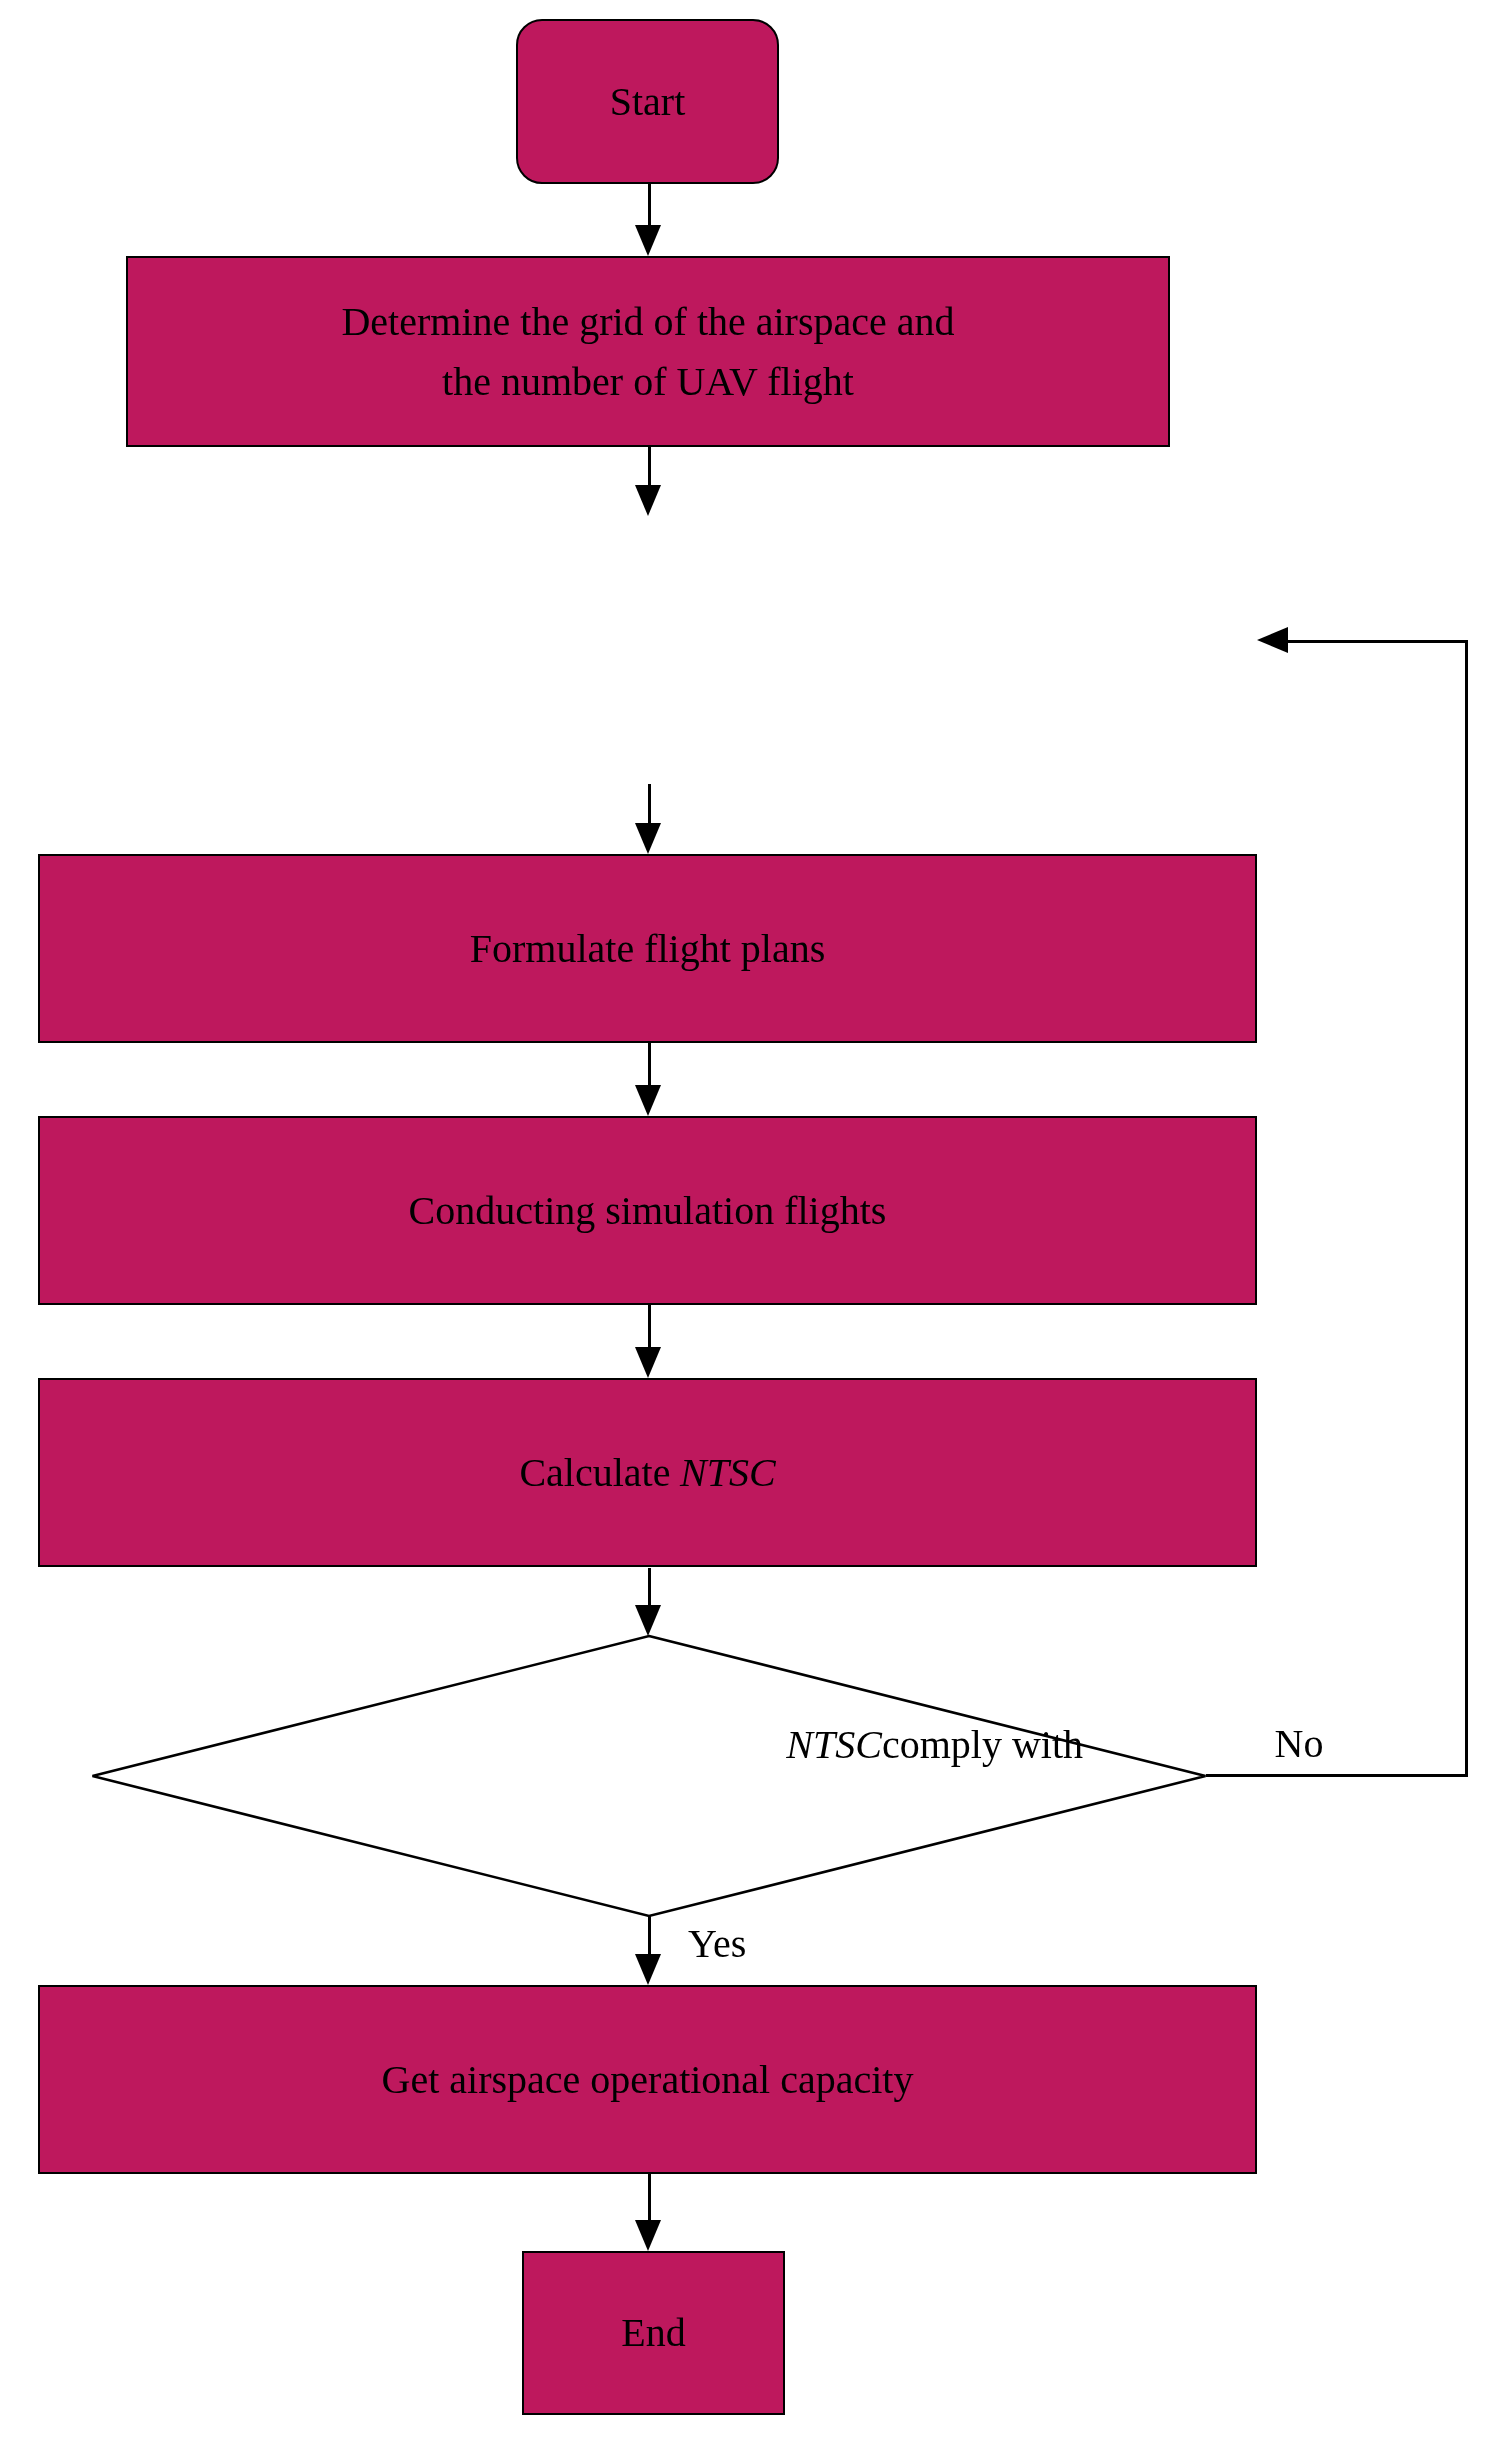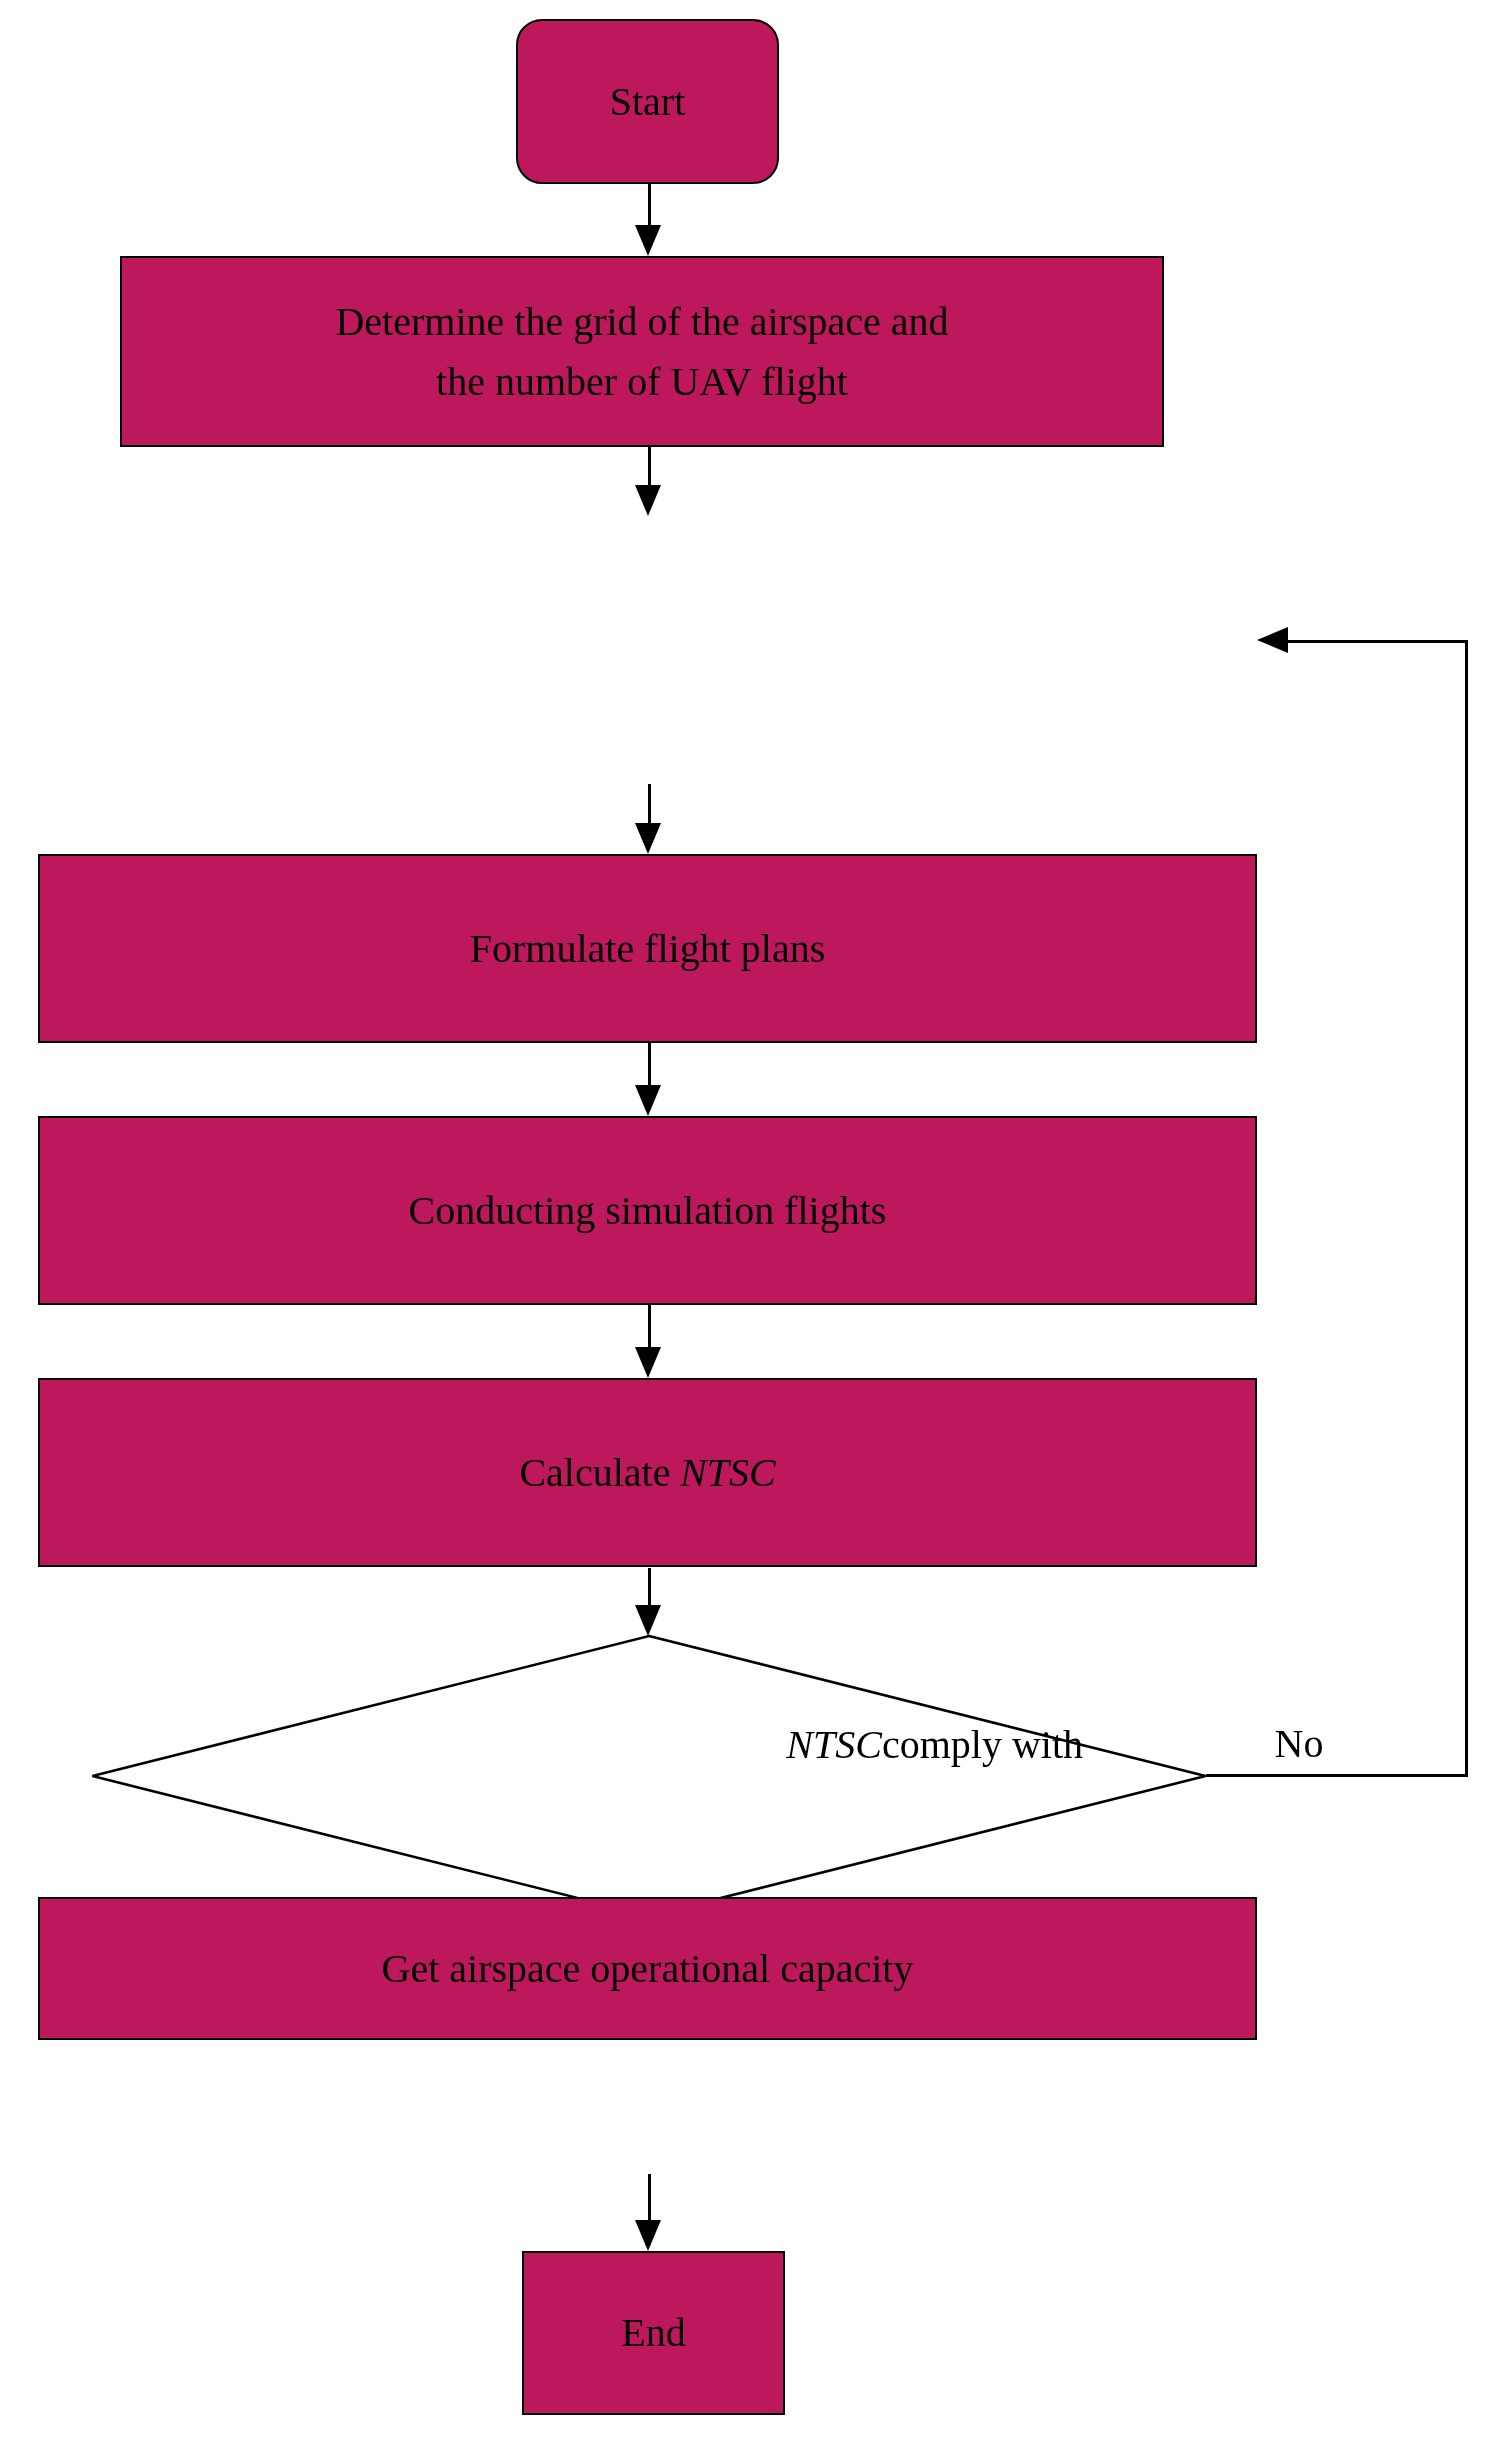--- a/index.html
+++ b/index.html
@@ -53,21 +53,21 @@
 
 <div id="canvas">
 
   <div class="box rounded" style="left:516px; top:19px; width:263px; height:165px;">
     <div>Start</div>
   </div>
 
   <div class="vline" style="left:648px; top:184px; width:2.6px; height:41px;"></div>
   <div class="arrow-down" style="left:635px; top:225px;"></div>
 
-  <div class="box" style="left:120px; top:256px; width:1044px; height:191px;">
+  <div class="box" style="left:126px; top:256px; width:1044px; height:191px;">
     <div>Determine the grid of the airspace and</div>
     <div>the number of  UAV flight</div>
   </div>
 
   <div class="vline" style="left:648px; top:447px; width:2.6px; height:38px;"></div>
   <div class="arrow-down" style="left:635px; top:485px;"></div>
 
 
   <div class="vline" style="left:648px; top:784px; width:2.6px; height:39px;"></div>
   <div class="arrow-down" style="left:635px; top:823px;"></div>
@@ -107,21 +107,21 @@
   <div class="hline" style="left:1206px; top:1774px; width:261px; height:2.6px;"></div>
   <div class="vline" style="left:1465px; top:640px; width:2.6px; height:1137px;"></div>
   <div class="hline" style="left:1288px; top:640px; width:180px; height:2.6px;"></div>
   <div class="arrow-left" style="left:1257px; top:627px;"></div>
   <div class="edge-label" style="left:1243px; top:1722px; width:112px; text-align:center;">No</div>
 
   <div class="vline" style="left:648px; top:1916px; width:2.6px; height:38px;"></div>
   <div class="arrow-down" style="left:635px; top:1954px;"></div>
   <div class="edge-label" style="left:688px; top:1922px;">Yes</div>
 
-  <div class="box" style="left:38px; top:1897px; width:1219px; height:143px;align-items:center;">
+  <div class="box" style="left:38px; top:1985px; width:1219px; height:189px;align-items:center;">
     <div>Get airspace operational capacity</div>
   </div>
 
   <div class="vline" style="left:648px; top:2174px; width:2.6px; height:46px;"></div>
   <div class="arrow-down" style="left:635px; top:2220px;"></div>
 
   <div class="box" style="left:522px; top:2251px; width:263px; height:164px;">
     <div>End</div>
   </div>
 

